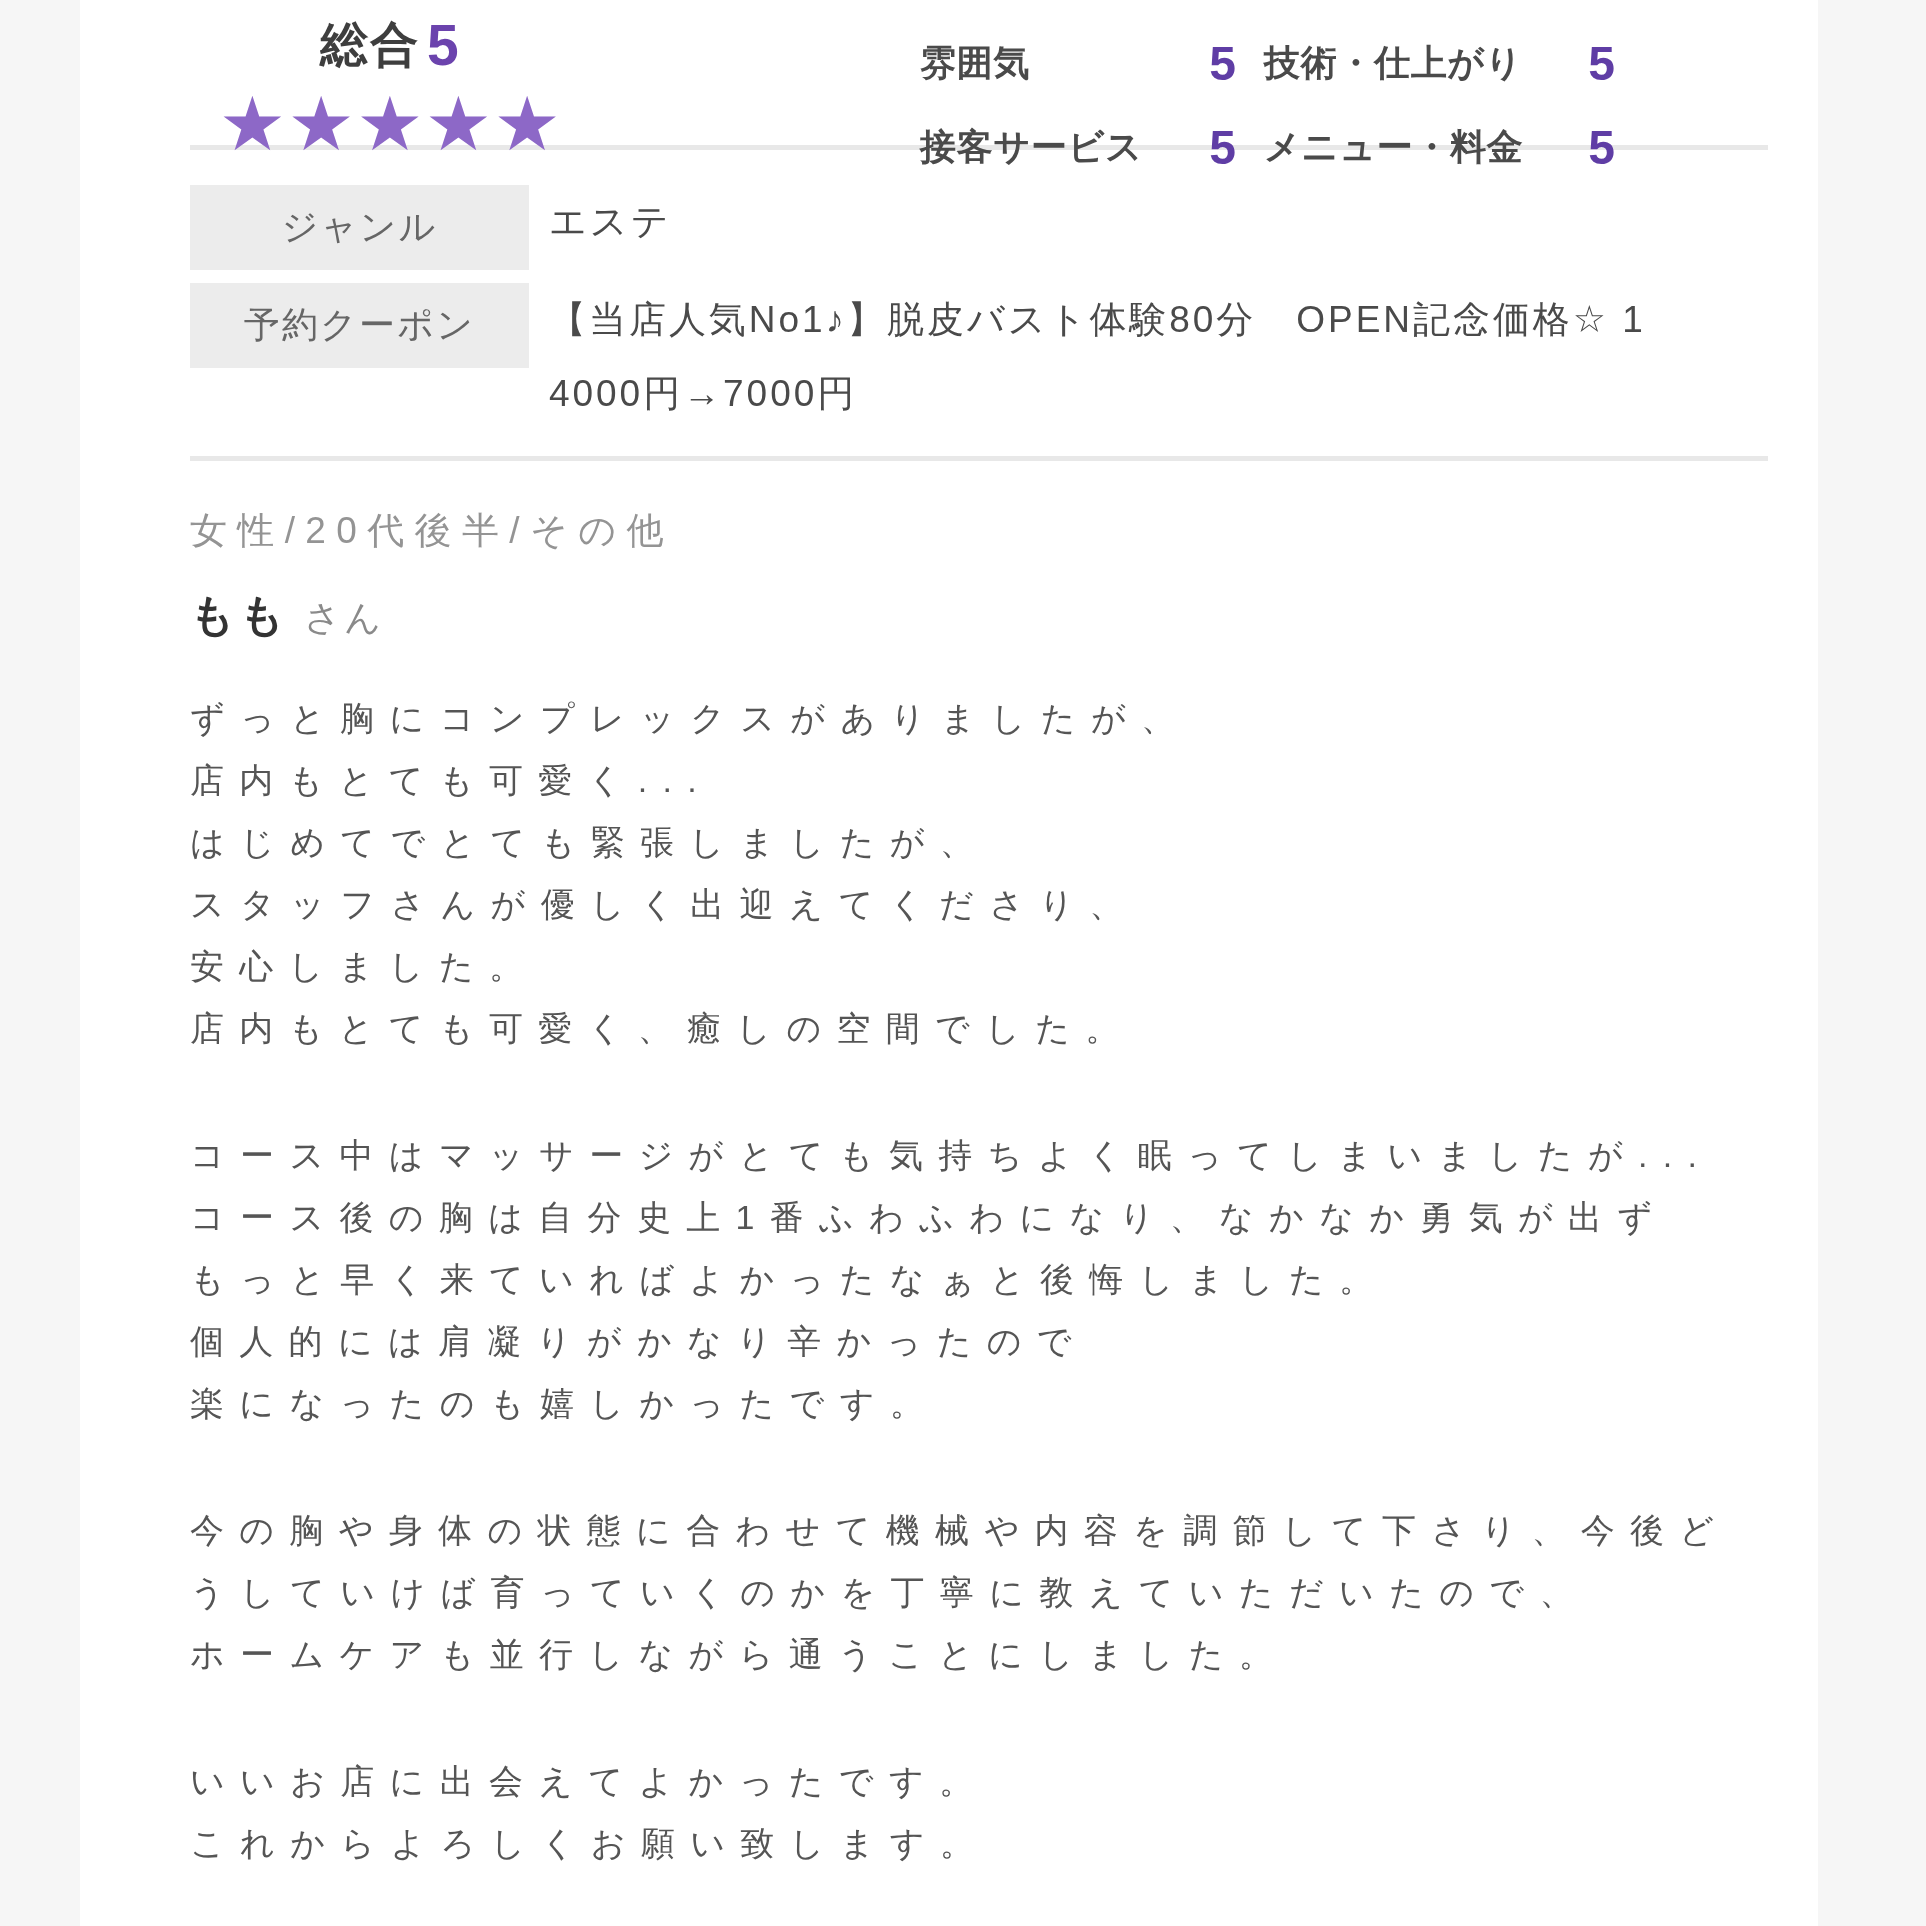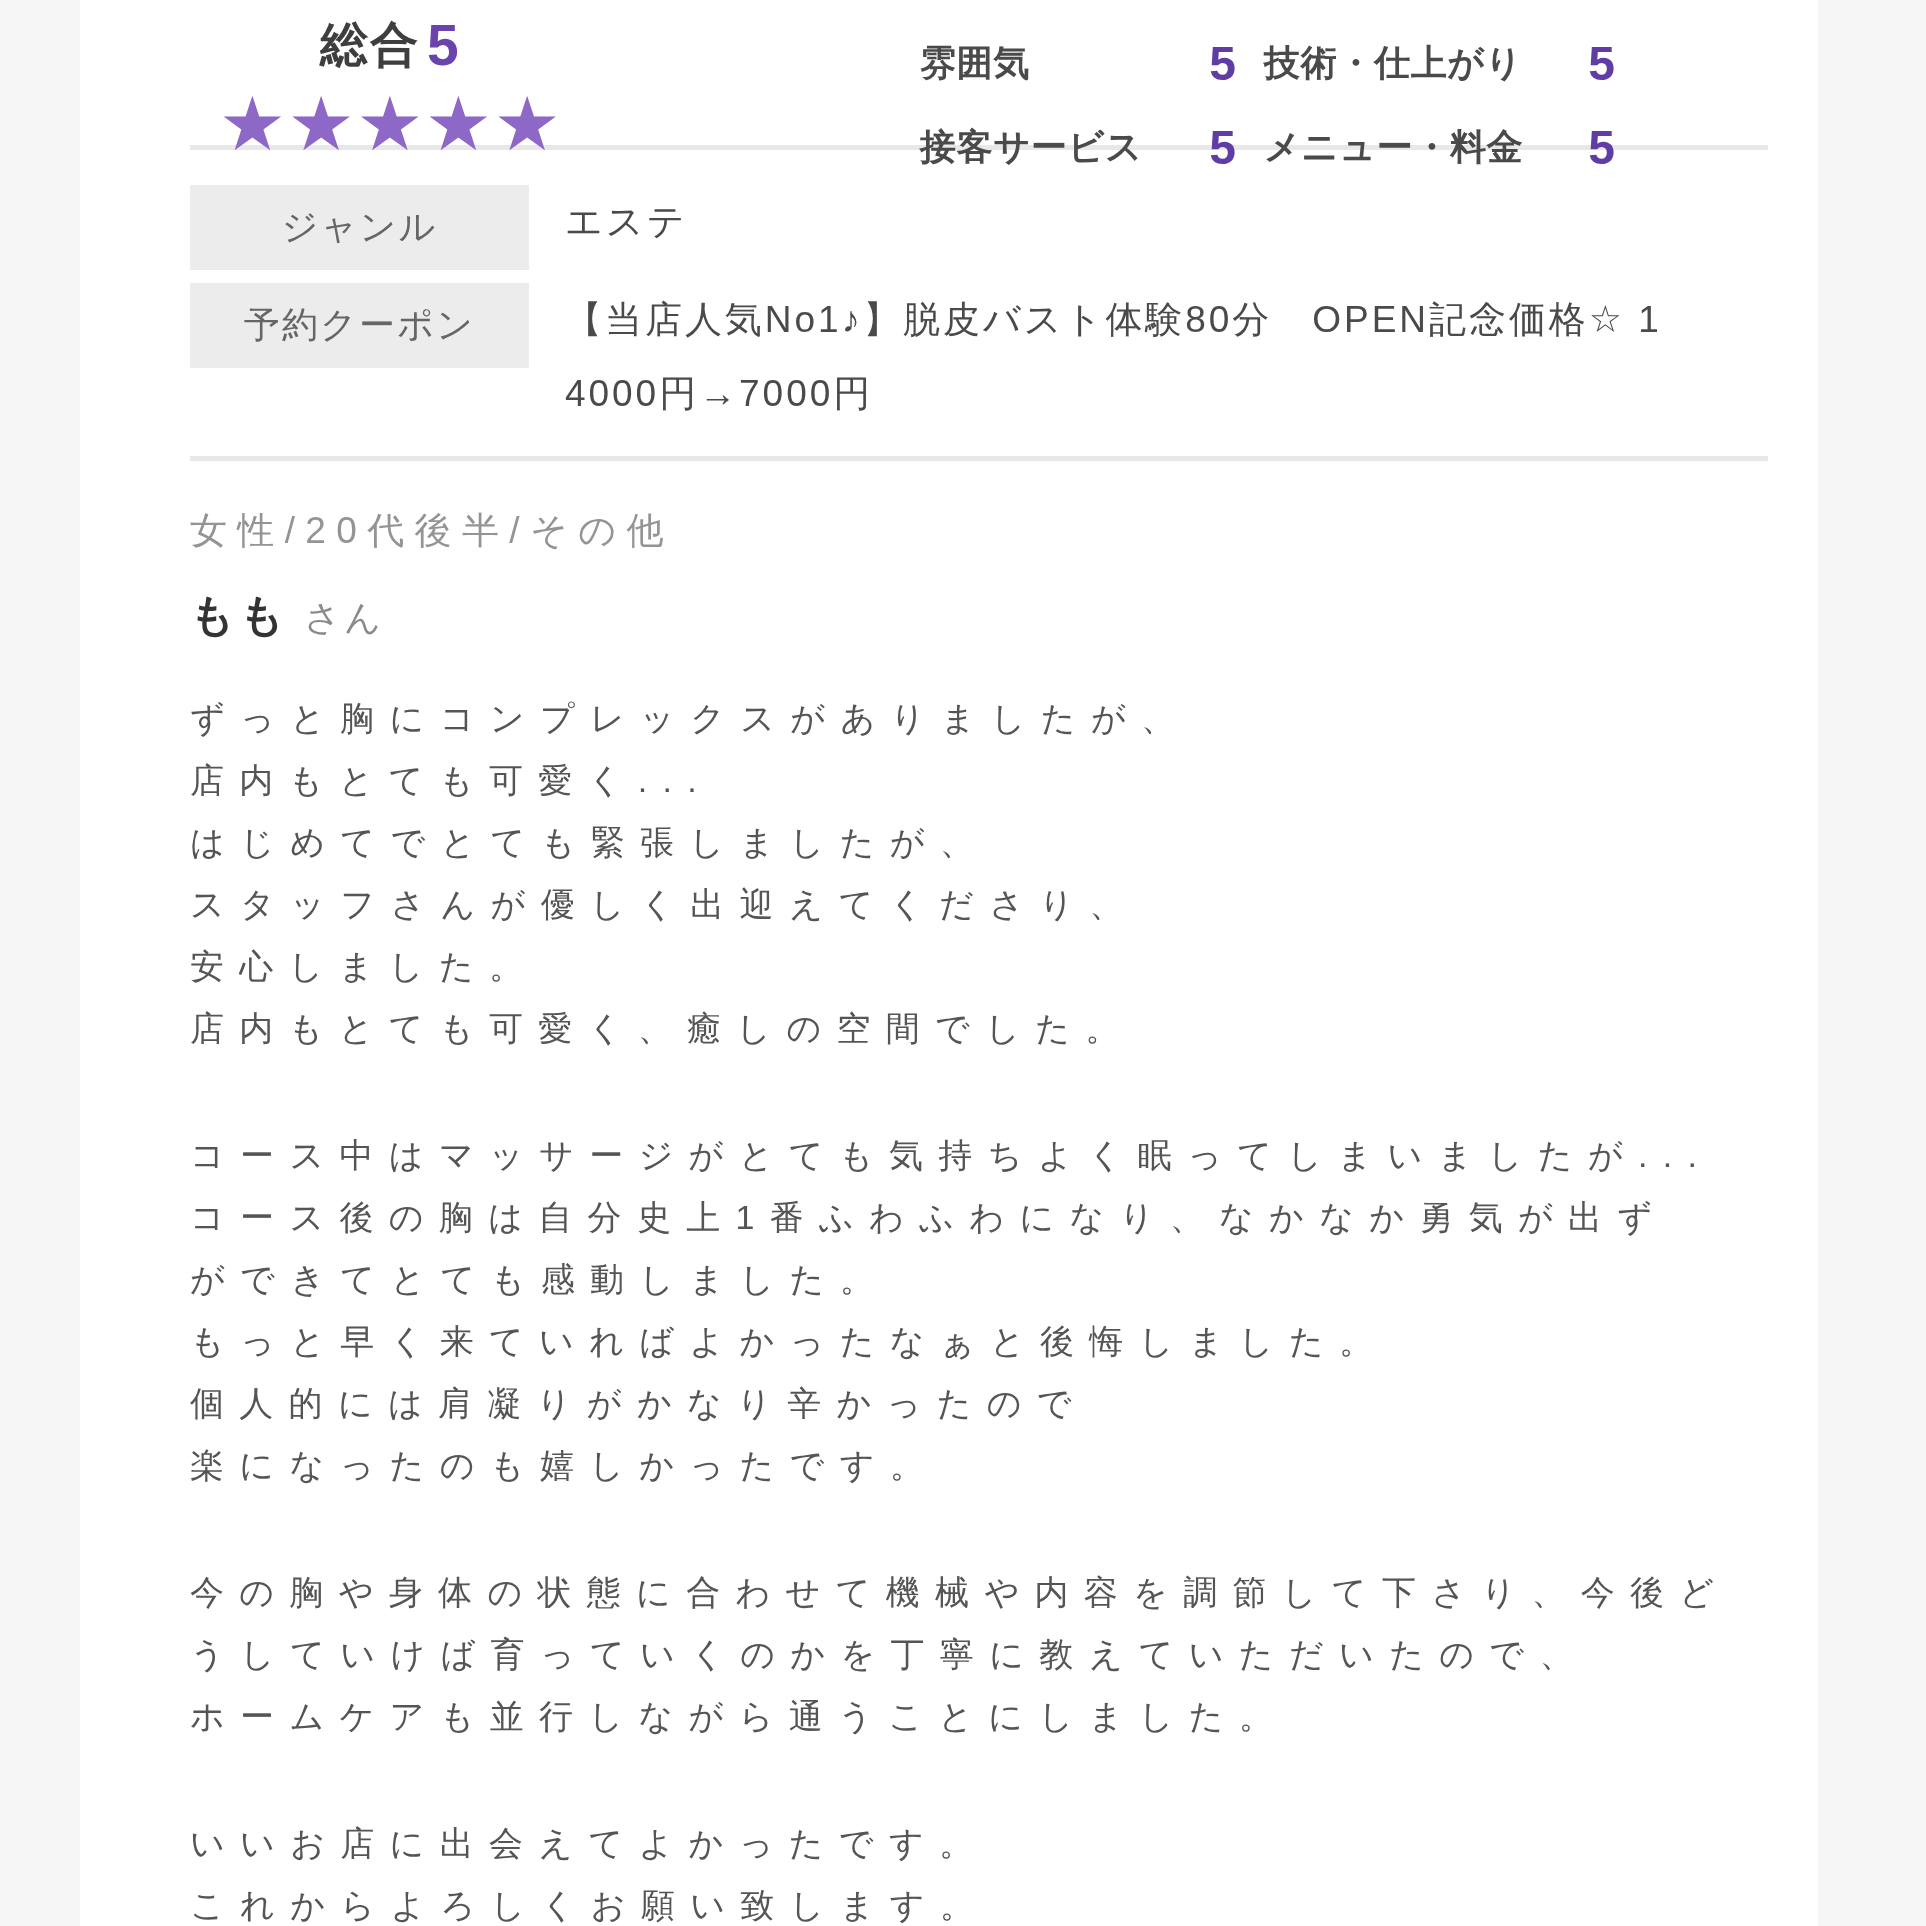--- a/index.html
+++ b/index.html
@@ -95,21 +95,21 @@
     background: #ececec;
     color: #666666;
     font-size: 36px;
     letter-spacing: 0.06em;
     display: flex;
     align-items: center;
     justify-content: center;
     white-space: nowrap;
   }
   .info-value {
-    margin-left: 36px;
+    margin-left: 20px;
     font-size: 37px;
     color: #4a4a4a;
     line-height: 74px;
     letter-spacing: 0.08em;
     white-space: pre-line;
   }
 
   
   .review-section { padding: 45px 50px 0 110px; }
   .reviewer-meta {
@@ -204,21 +204,20 @@
           <span class="line">ずっと胸にコンプレックスがありましたが、</span>
           <span class="line">店内もとても可愛く...</span>
           <span class="line">はじめてでとても緊張しましたが、</span>
           <span class="line">スタッフさんが優しく出迎えてくださり、</span>
           <span class="line">安心しました。</span>
           <span class="line">店内もとても可愛く、癒しの空間でした。</span>
         </p>
         <p>
           <span class="line">コース中はマッサージがとても気持ちよく眠ってしまいましたが...</span>
           <span class="line">コース後の胸は自分史上1番ふわふわになり、なかなか勇気が出ず</span>
-          <span class="line">ができてとても感動しました。</span>
           <span class="line">もっと早く来ていればよかったなぁと後悔しました。</span>
           <span class="line">個人的には肩凝りがかなり辛かったので</span>
           <span class="line">楽になったのも嬉しかったです。</span>
         </p>
         <p>
           <span class="line">今の胸や身体の状態に合わせて機械や内容を調節して下さり、今後ど</span>
           <span class="line">うしていけば育っていくのかを丁寧に教えていただいたので、</span>
           <span class="line">ホームケアも並行しながら通うことにしました。</span>
         </p>
         <p>

